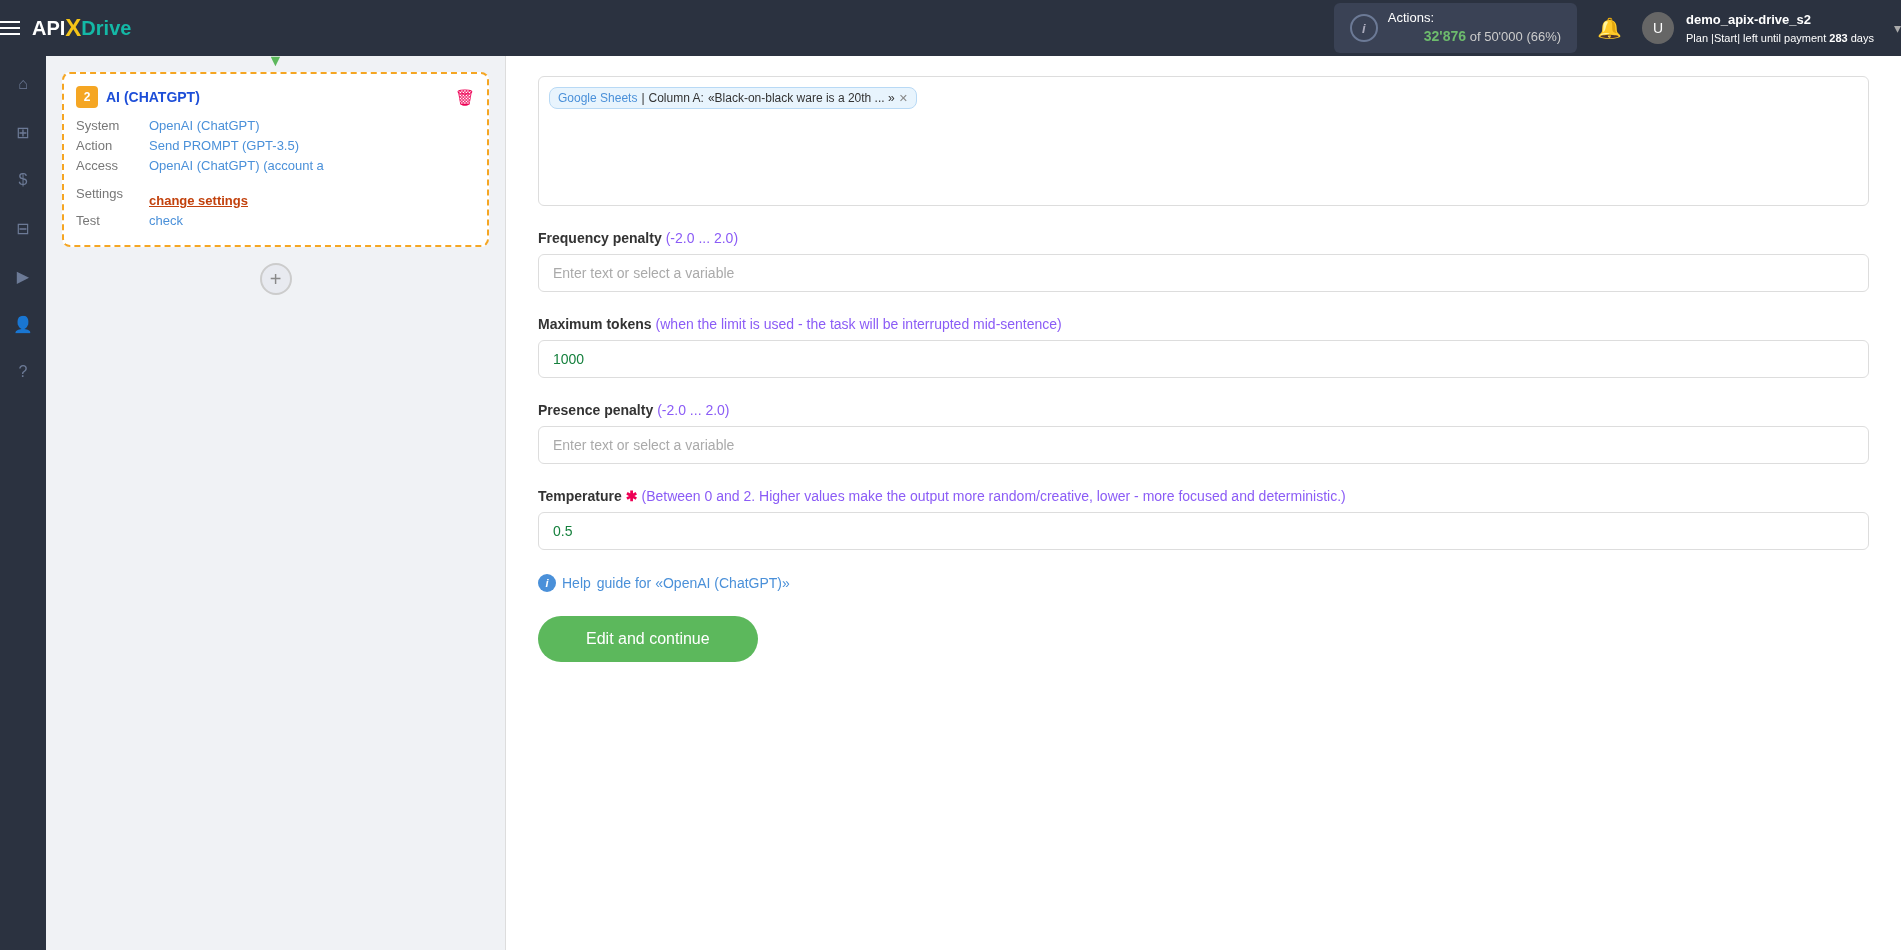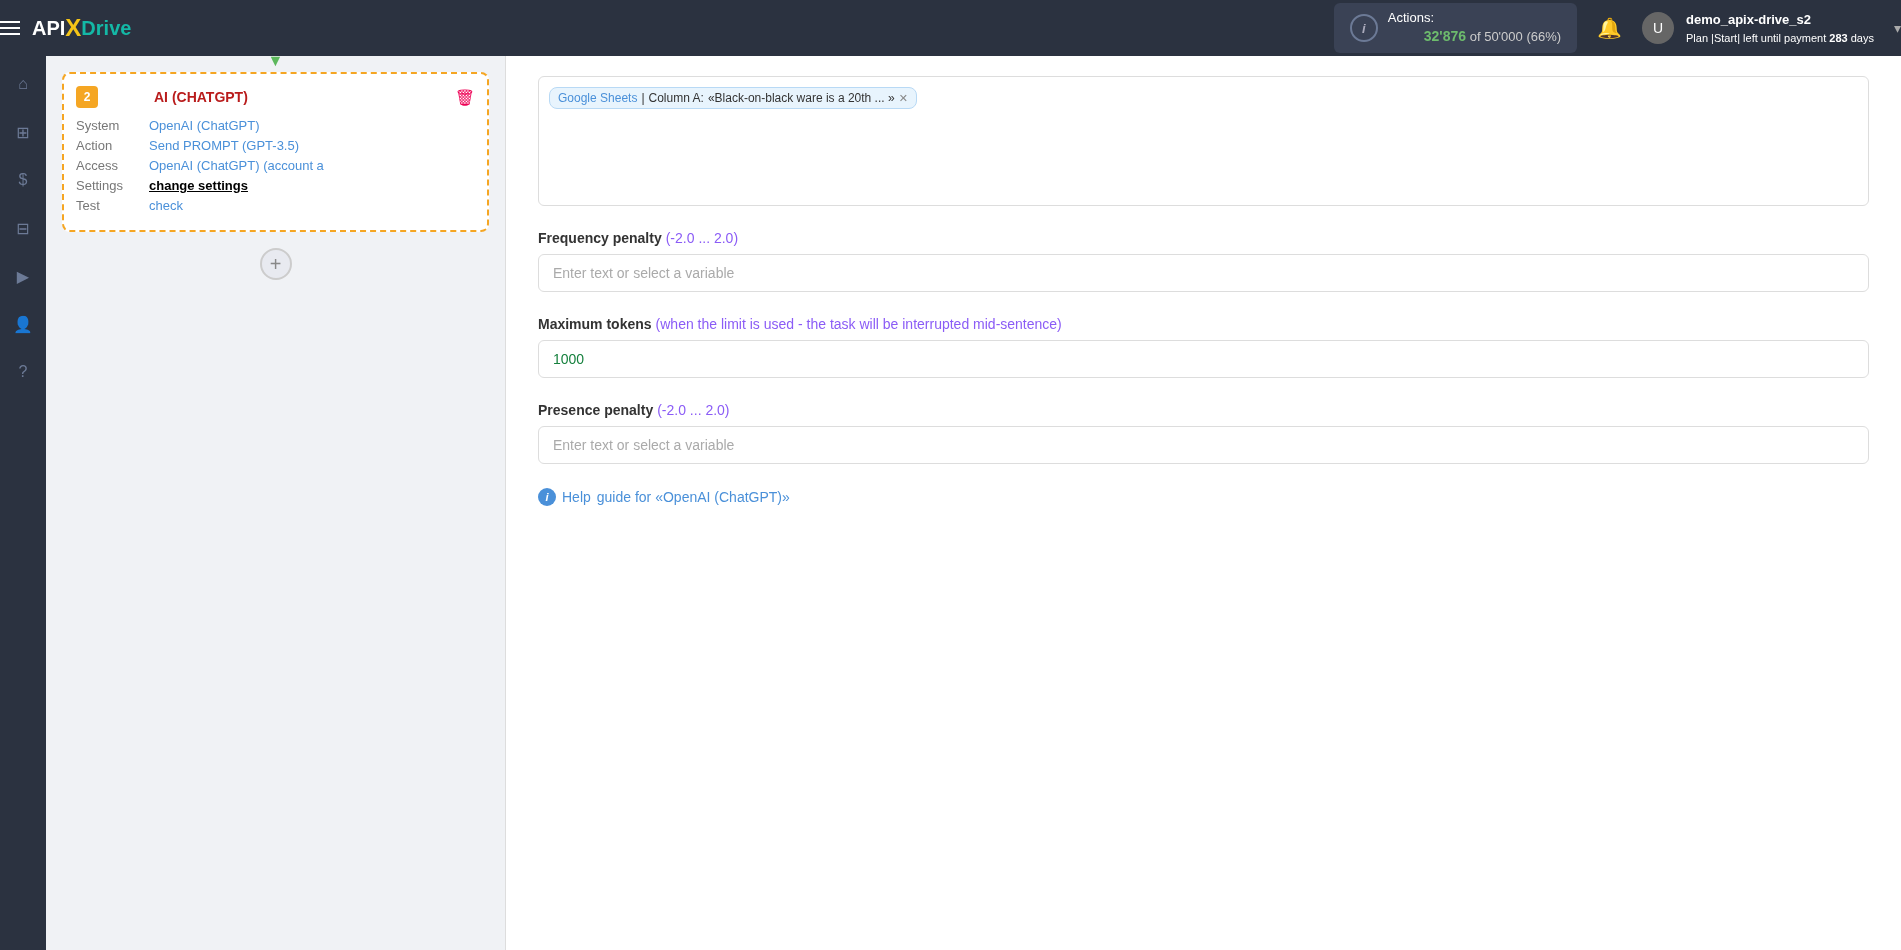--- a/index.html
+++ b/index.html
@@ -99,30 +99,30 @@
       gap: 8px;
     }
     .node-number {
       background: #f5a623;
       color: #fff;
       width: 22px; height: 22px;
       border-radius: 4px;
       display: flex; align-items: center; justify-content: center;
       font-size: 12px; font-weight: bold;
     }
-    .node-title { font-weight: bold; font-size: 14px; color: #b91c1c; margin-left: 48px; }
+    .node-title { font-weight: bold; font-size: 14px; color: #1d4ed8; }
     .delete-icon {
       margin-left: auto; color: #e05; cursor: pointer; font-size: 16px;
     }
     .node-row {
       display: flex; gap: 8px; font-size: 13px; margin-bottom: 5px; align-items: center;
     }
     .node-label { color: #777; width: 65px; flex-shrink: 0; }
     .node-value { color: #4a90d9; }
-    .node-value-bold { color: #000000; font-weight: bold; text-decoration: underline; cursor: pointer; }
+    .node-value-bold { color: #c2410c; font-weight: bold; text-decoration: underline; cursor: pointer; margin-top: 15px; }
     .node-value-link { color: #4a90d9; cursor: pointer; }
     .node-connector-top {
       position: absolute; top: -22px; left: 50%; transform: translateX(-50%);
       color: #5cb85c; font-size: 16px;
     }
 
     .add-btn {
       width: 32px; height: 32px; border-radius: 50%;
       background: #e8eaf0; border: 2px solid #ccc;
       display: flex; align-items: center; justify-content: center;
@@ -318,22 +318,31 @@
     </div>
 
     <div class="field-section">
       <div class="field-label">
         <span>Presence penalty</span>
         <span class="field-label-sub">(-2.0 ... 2.0)</span>
       </div>
       <input class="field-input" type="text" value="" placeholder="Enter text or select a variable" style="">
     </div>
 
+    <div class="field-section">
+      <div class="field-label">
+        <span>Temperature</span>
+        <span class="field-label-required"> ✱</span>
+        <span class="field-label-sub">(Between 0 and 2. Higher values make the output more random/creative, lower - more focused and deterministic.)</span>
+      </div>
+      <input class="field-input" type="text" value="0.5" style="">
+    </div>
 
     <div class="help-link">
       <div class="help-circle">i</div>
       <span>Help</span>
       <span> guide for «OpenAI (ChatGPT)»</span>
     </div>
 
+    <button class="edit-btn">Edit and continue</button>
 
   </div>
 </div>
 
 </body></html>

